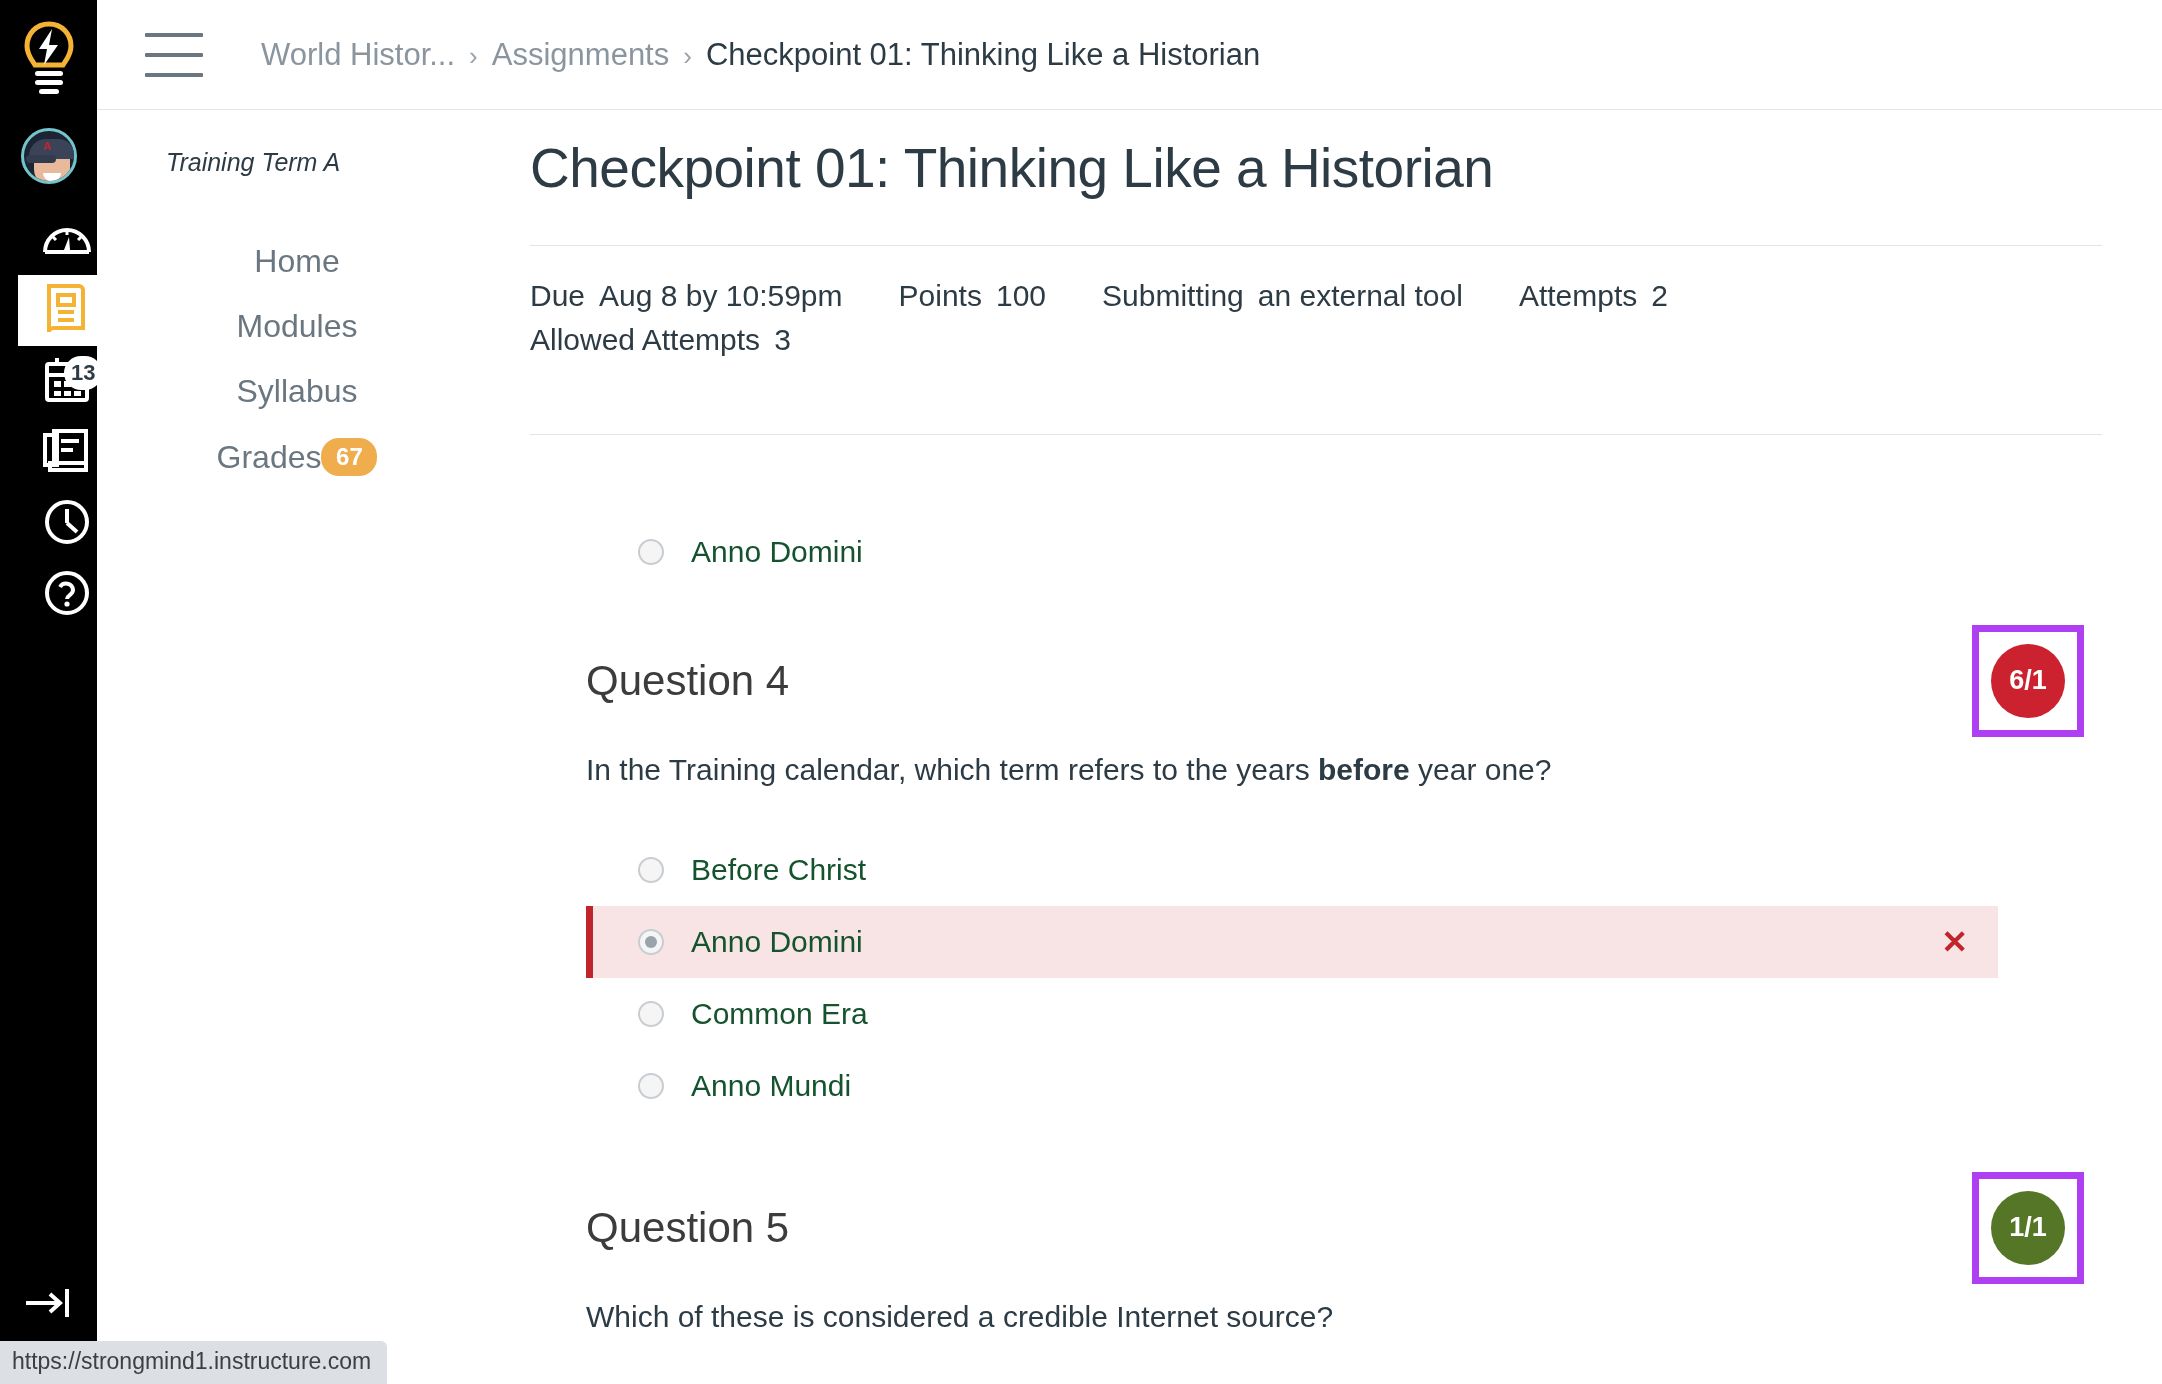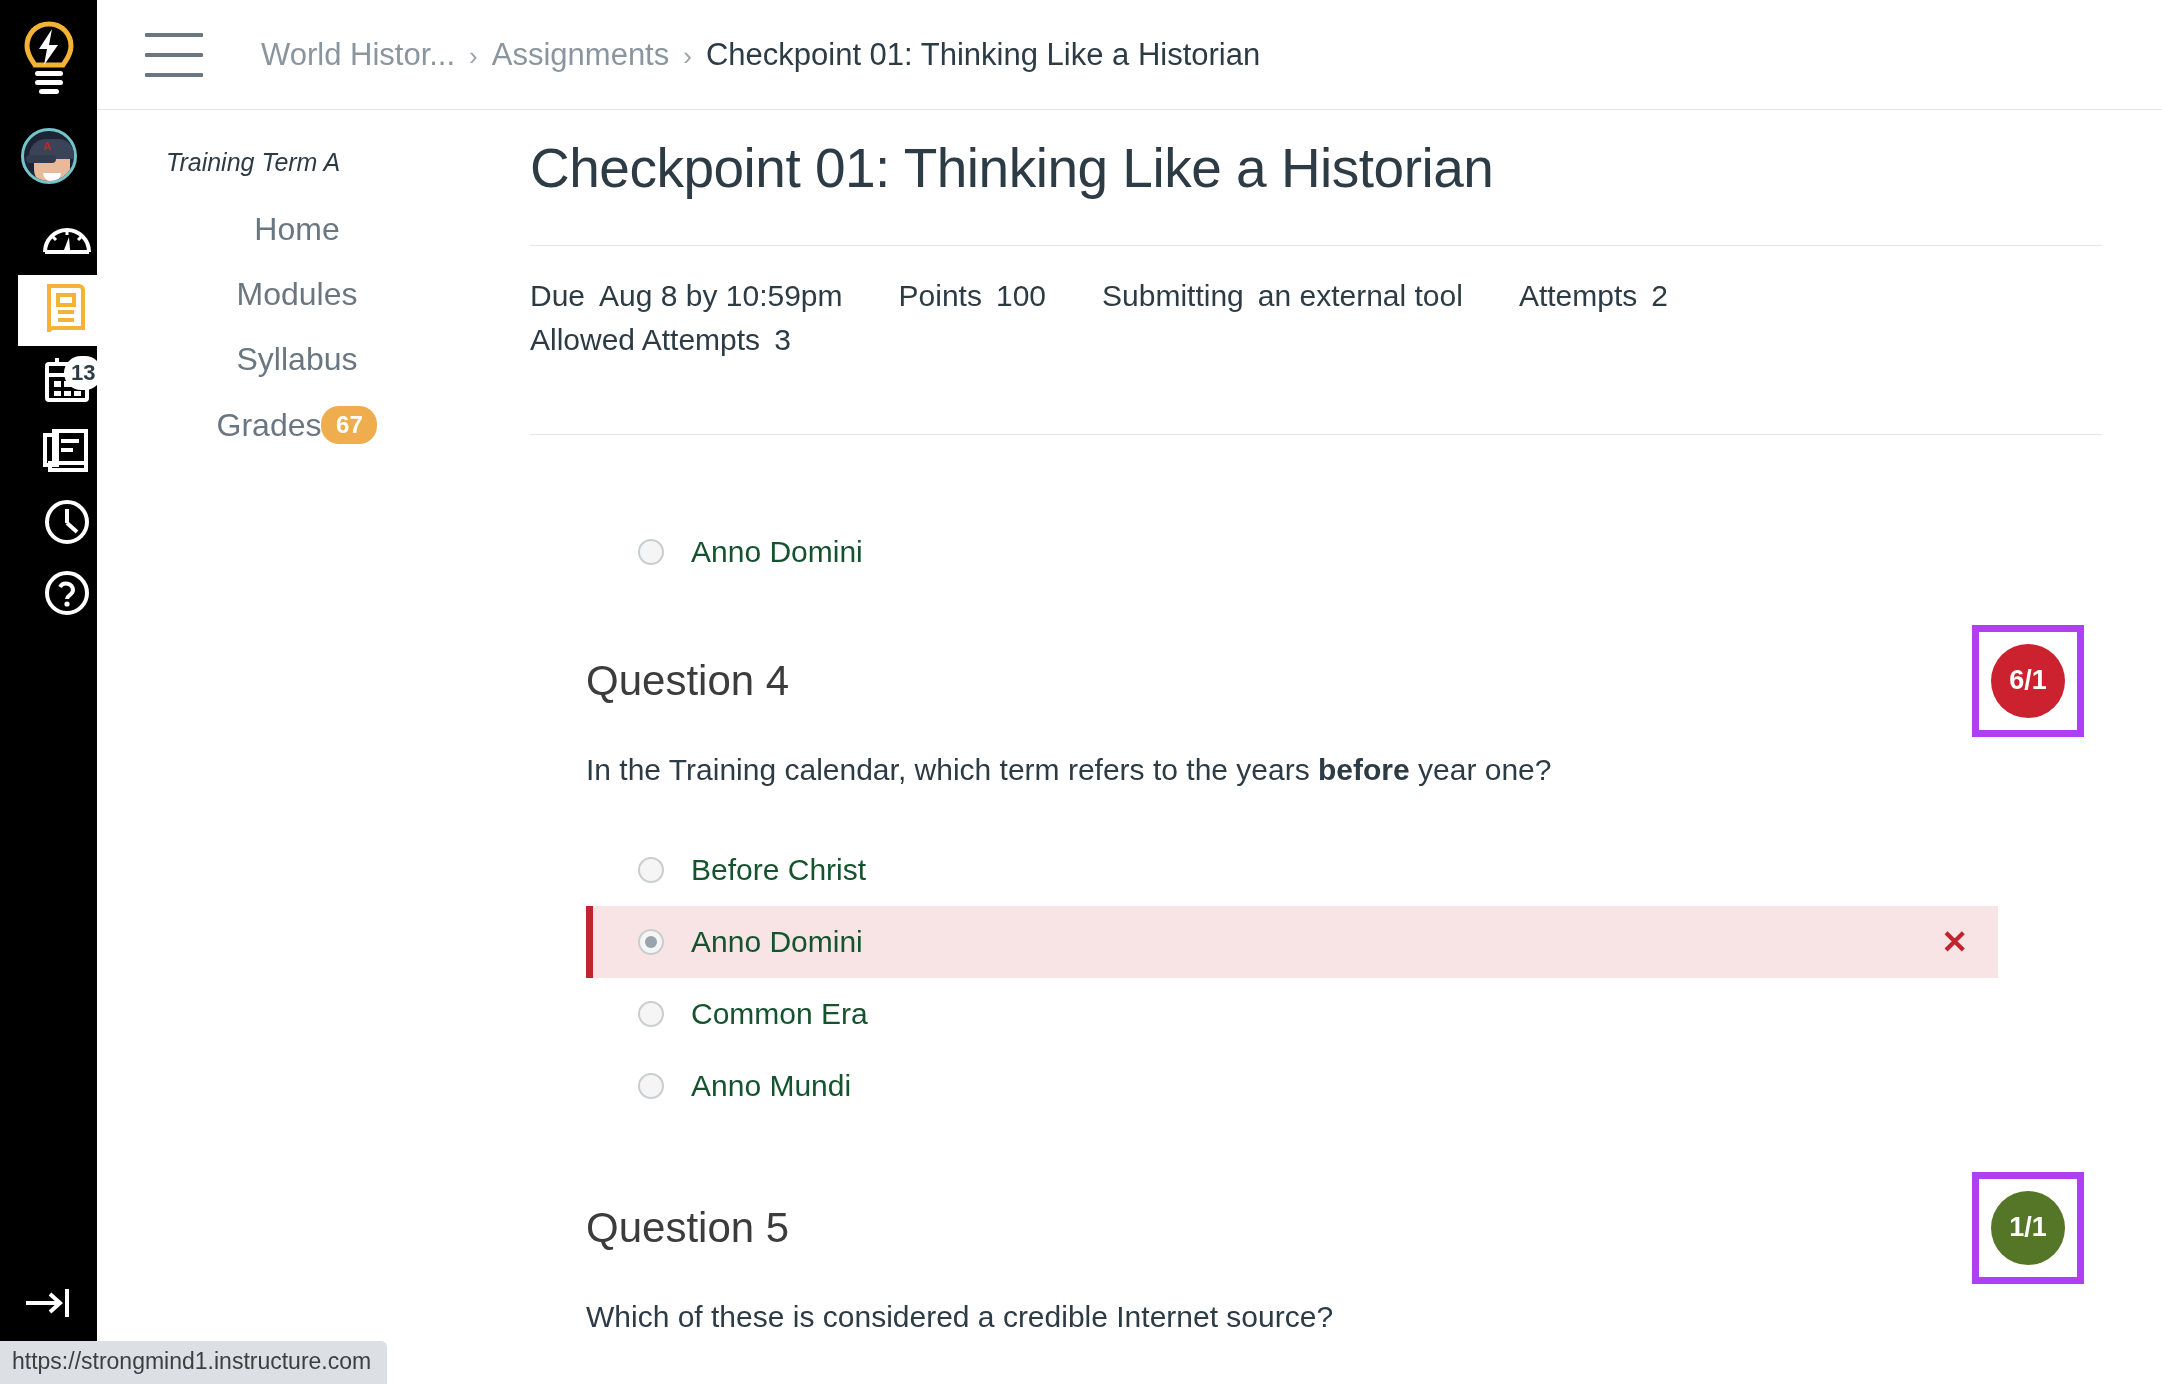--- a/index.html
+++ b/index.html
@@ -79,21 +79,21 @@
   
   .course-nav {
     position: absolute; left: 97px; top: 110px;
     width: 375px; height: 1274px;
     background: #fff;
     border-right: 1px solid transparent;
     padding-top: 38px;
   }
   .term-label {
     font-style: italic; font-size: 25px; color: #2d3b45;
-    padding-left: 69px; margin-bottom: 20px;
+    padding-left: 69px; margin-bottom: 52px;
   }
   .nav-item {
     display: flex; align-items: center; justify-content: center;
     padding: 14px 40px 14px 66px;
     font-size: 32px; color: #6b7780;
     cursor: pointer;
   }
   .nav-pill {
     background: #f0ad4e; color: #ffffff;
     border-radius: 18px; min-width: 56px; height: 38px;

